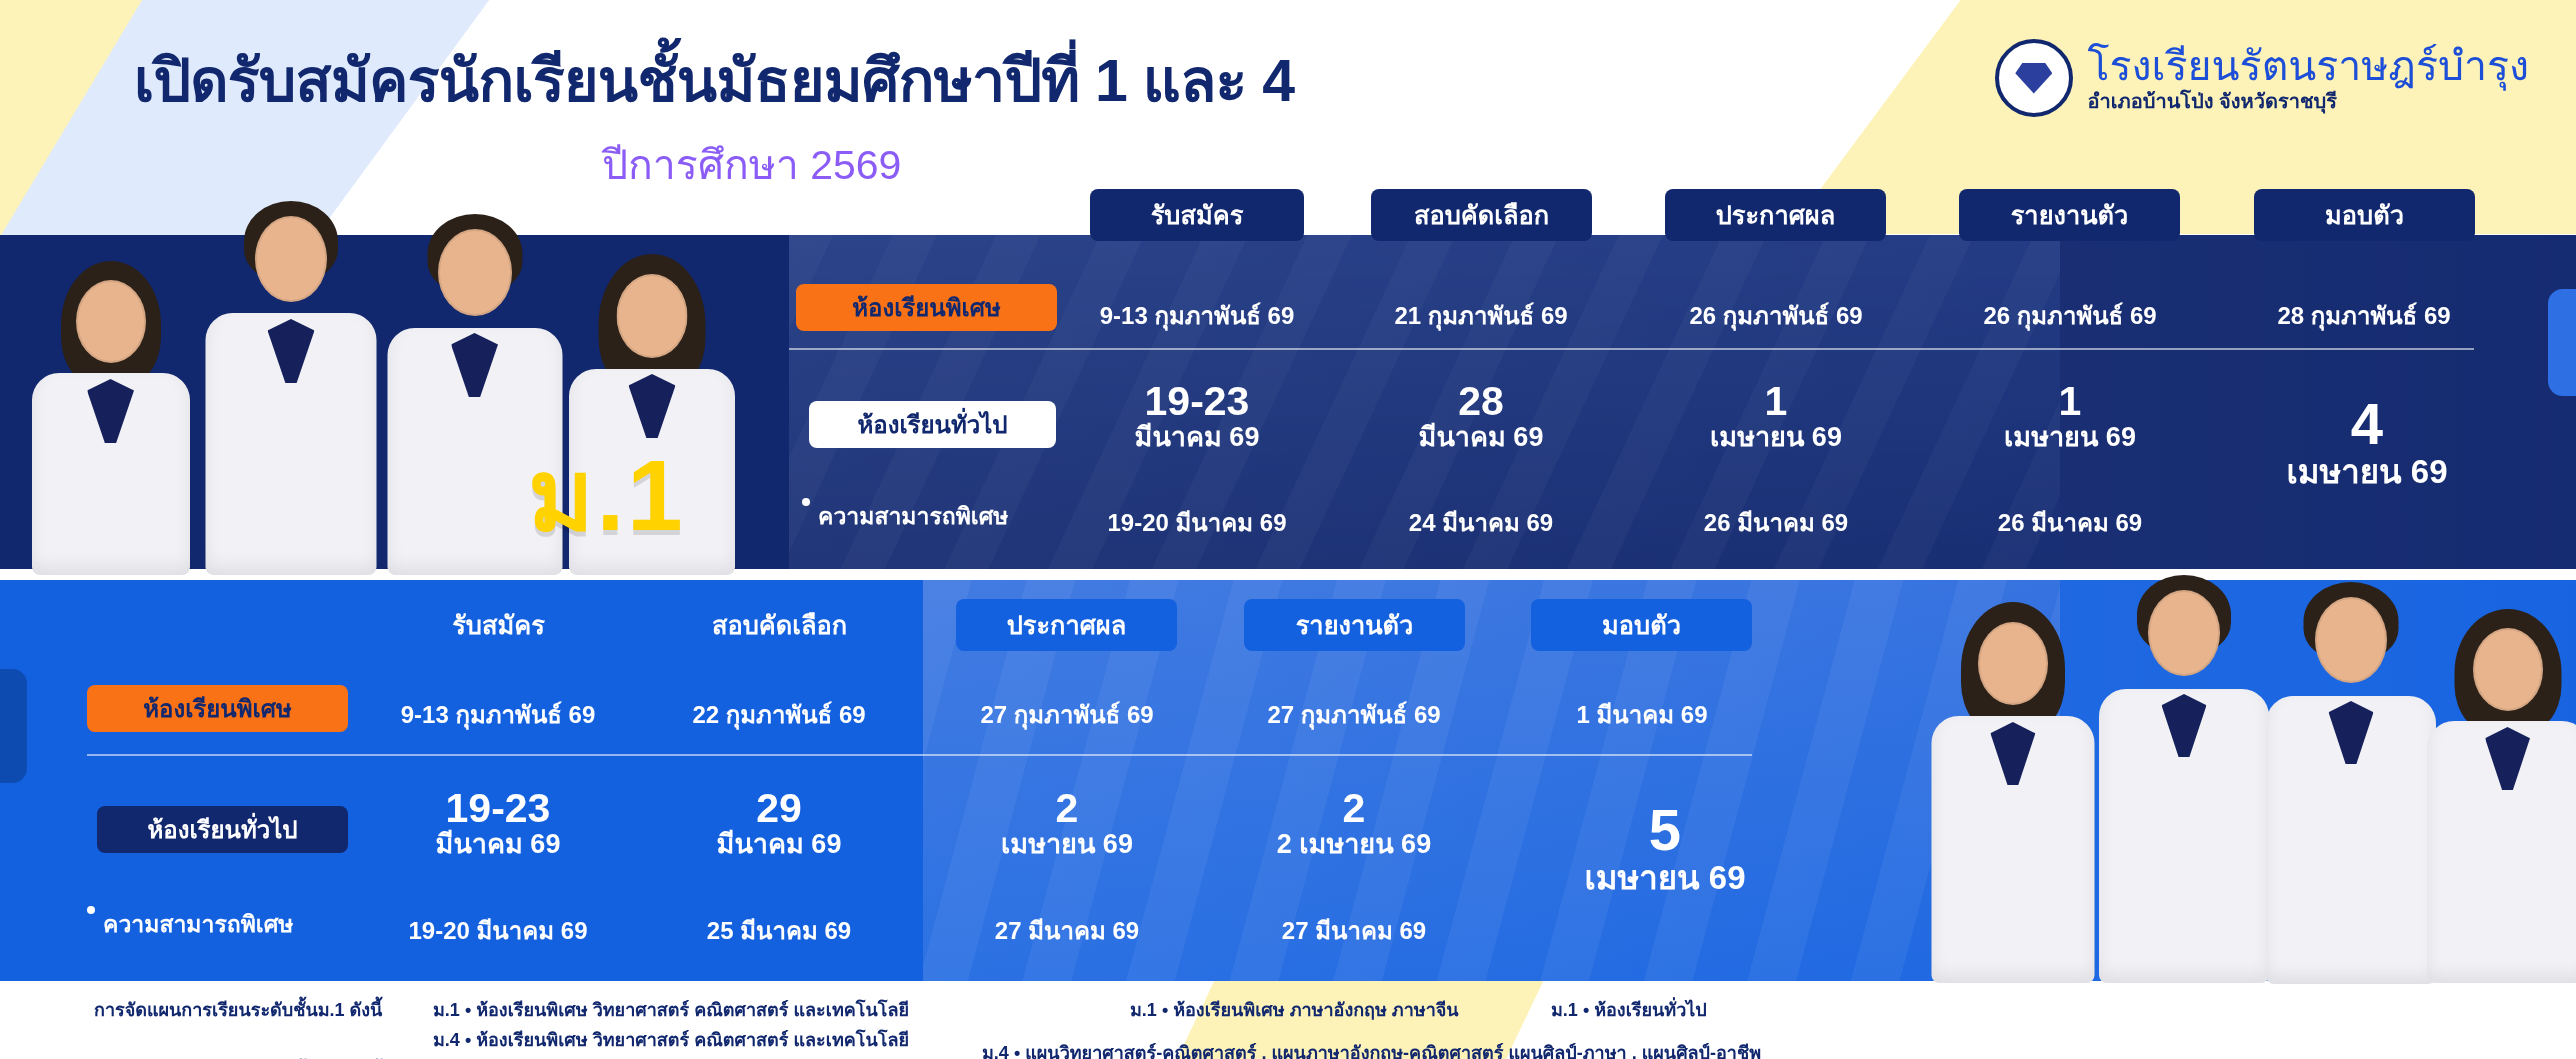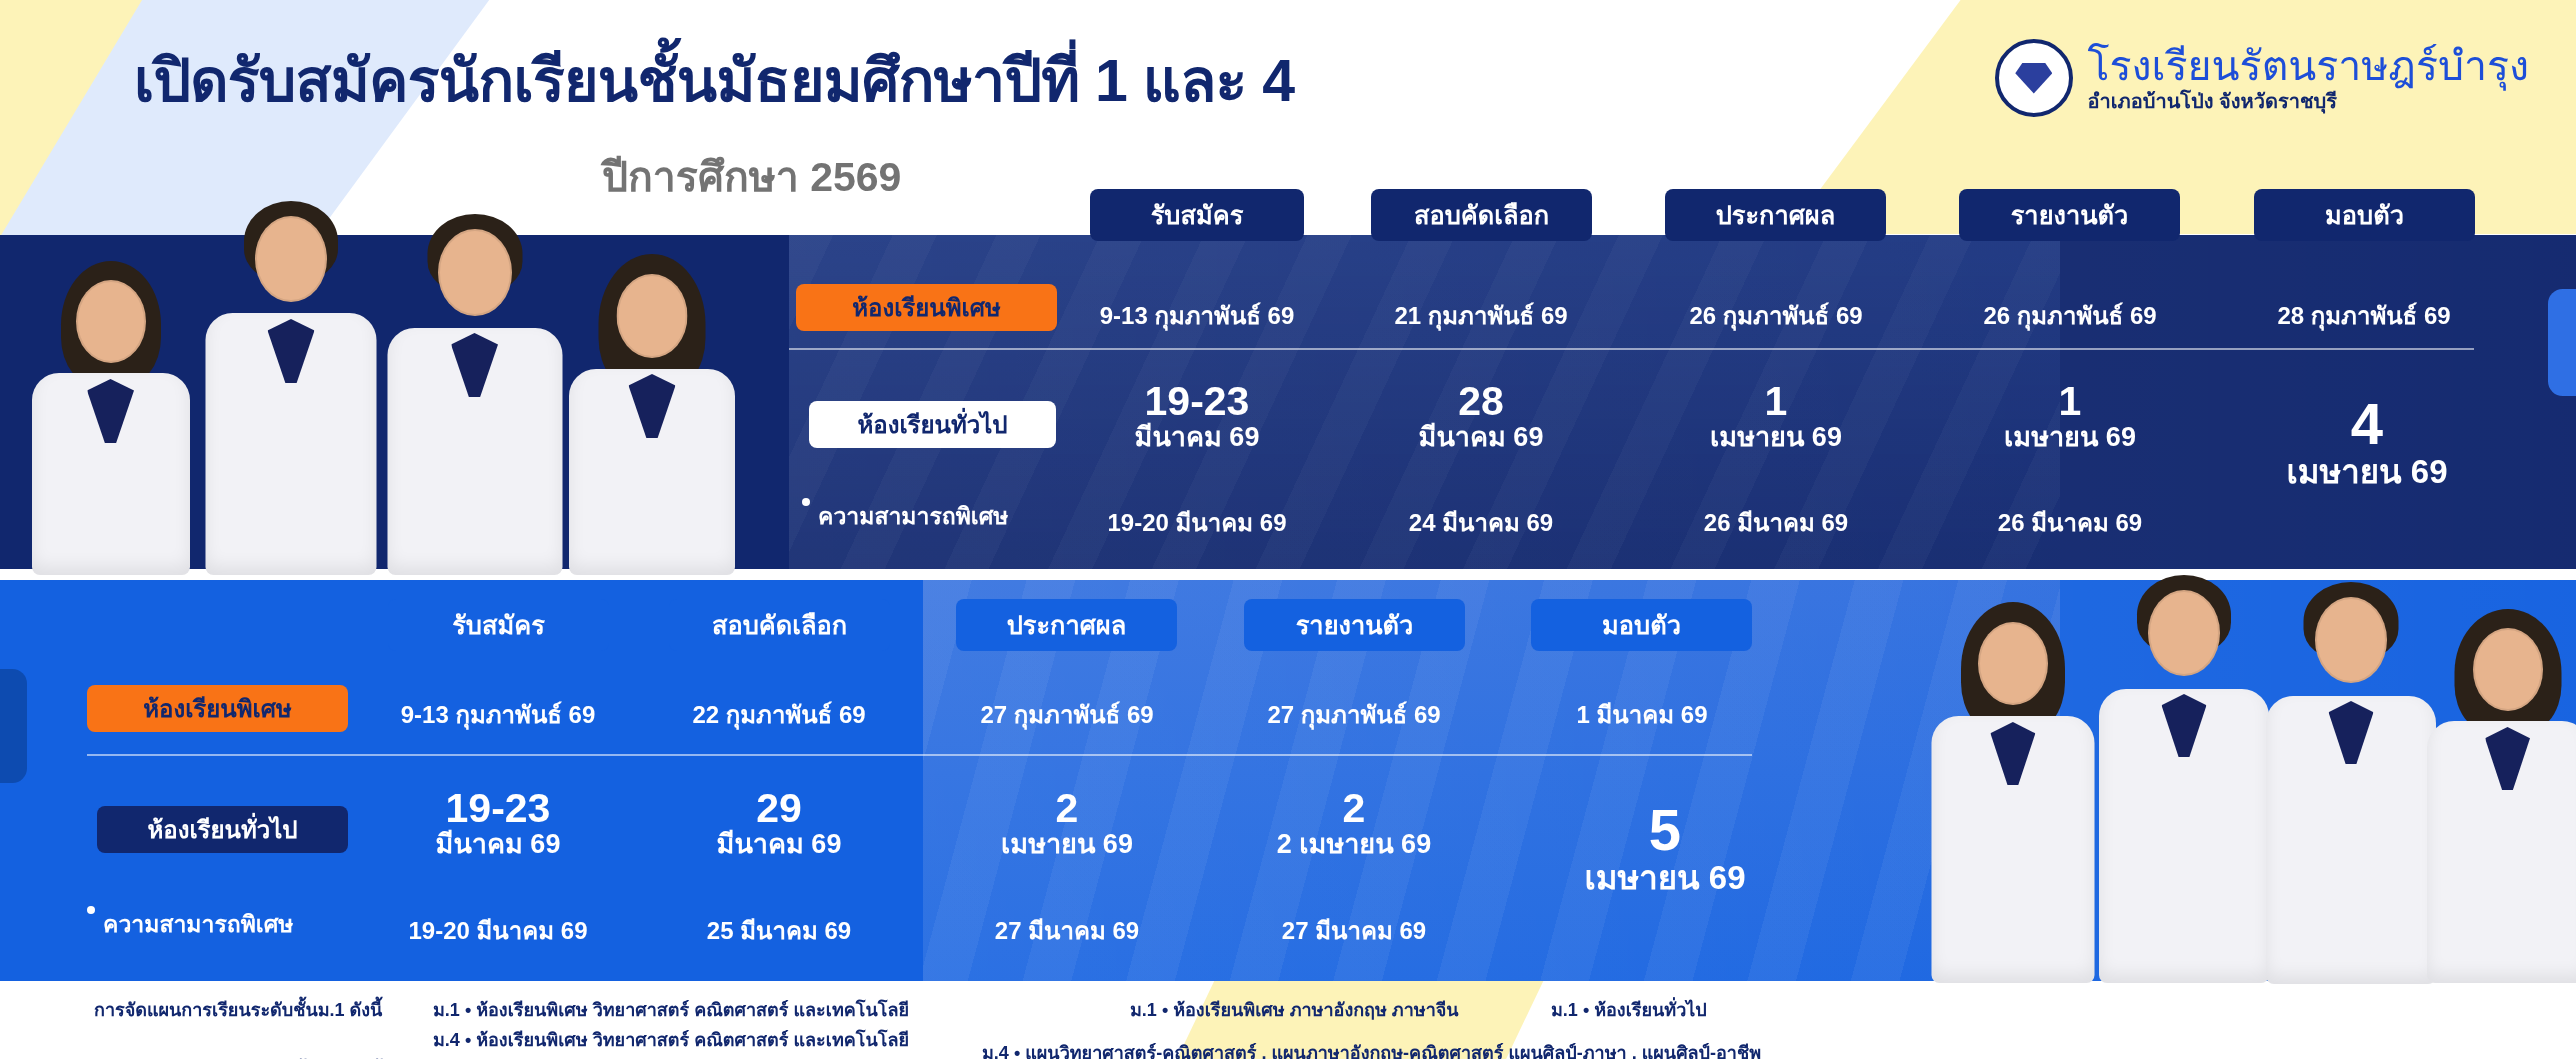--- a/index.html
+++ b/index.html
@@ -93,23 +93,23 @@
 
   
   .headline {
     position: absolute; left: 134px; top: 33px;
     color: #11276e;
     font-size: 59px; font-weight: 700;
     letter-spacing: -0.7px;
     white-space: nowrap;
   }
   .subline {
-    position: absolute; left: 602px; top: 144px;
-    color: #737373;
-    font-size: 41px; font-weight: 700;
+    position: absolute; left: 602px; top: 132px;
+    color: #8b5cf6;
+    font-size: 41px; font-weight: 400;
     white-space: nowrap;
   }
 
   .logo-block {
     position: absolute; right: 47px; top: 39px;
     display: flex; align-items: center; gap: 14.7px;
   }
   .logo-mark {
     width: 78px; height: 78px; border-radius: 50%;
     border: 4px solid #11276e;
@@ -281,20 +281,21 @@
       <div class="tie" style="top:119px;width:47px;height:64px;"></div>
     </div>
     <div class="stu" style="left:555px;width:194px;height:321px;">
       <div class="hair" style="top:0;width:107px;height:140px;"></div>
       <div class="head" style="top:20px;width:71px;height:84px;"></div>
       <div class="body" style="top:115px;width:166px;height:206px;"></div>
       <div class="tie" style="top:120px;width:47px;height:64px;"></div>
     </div>
   </div>
 
+  <div class="grade-badge grade-m1">ม.1</div>
 
   <div class="chip chip-dark" style="left:1090px;top:189px;width:214px;">รับสมัคร</div>
   <div class="chip chip-dark" style="left:1371px;top:189px;width:221px;">สอบคัดเลือก</div>
   <div class="chip chip-dark" style="left:1665px;top:189px;width:221px;">ประกาศผล</div>
   <div class="chip chip-dark" style="left:1959px;top:189px;width:221px;">รายงานตัว</div>
   <div class="chip chip-dark" style="left:2254px;top:189px;width:221px;">มอบตัว</div>
 
   <div class="pill pill-yellow" style="left:796px;top:284px;width:261px;">ห้องเรียนพิเศษ</div>
   <div class="pill pill-white" style="left:809px;top:401px;width:247px;">ห้องเรียนทั่วไป</div>
   <div class="bullet-label white" style="left:802px;top:498px;">

